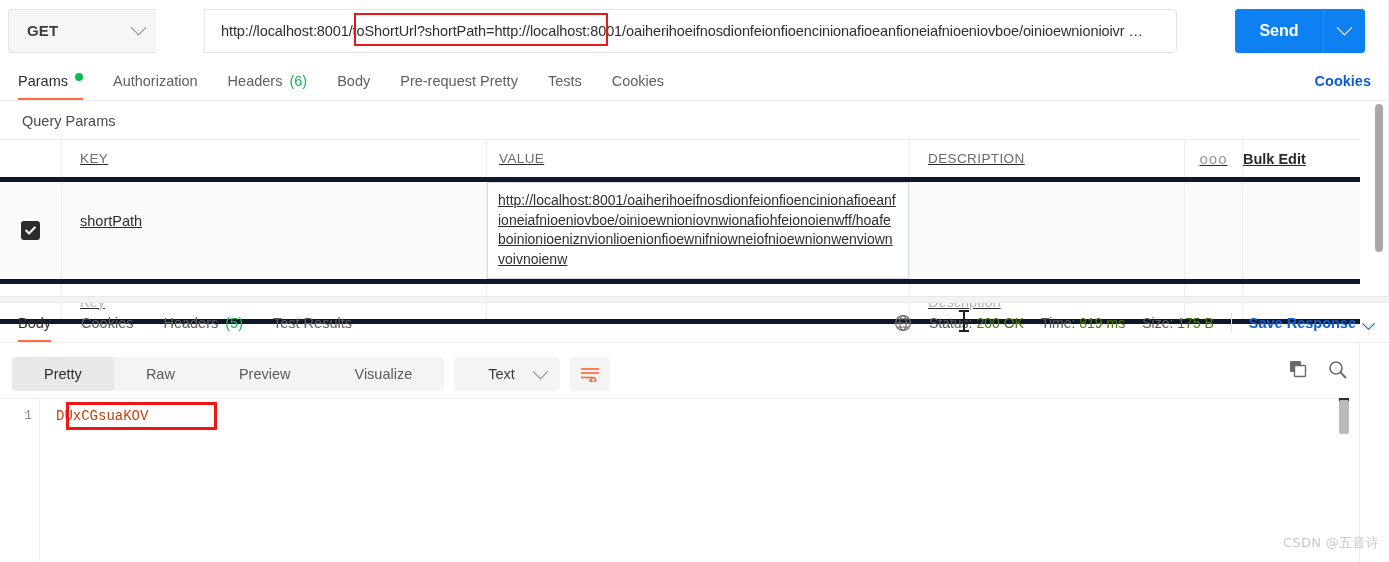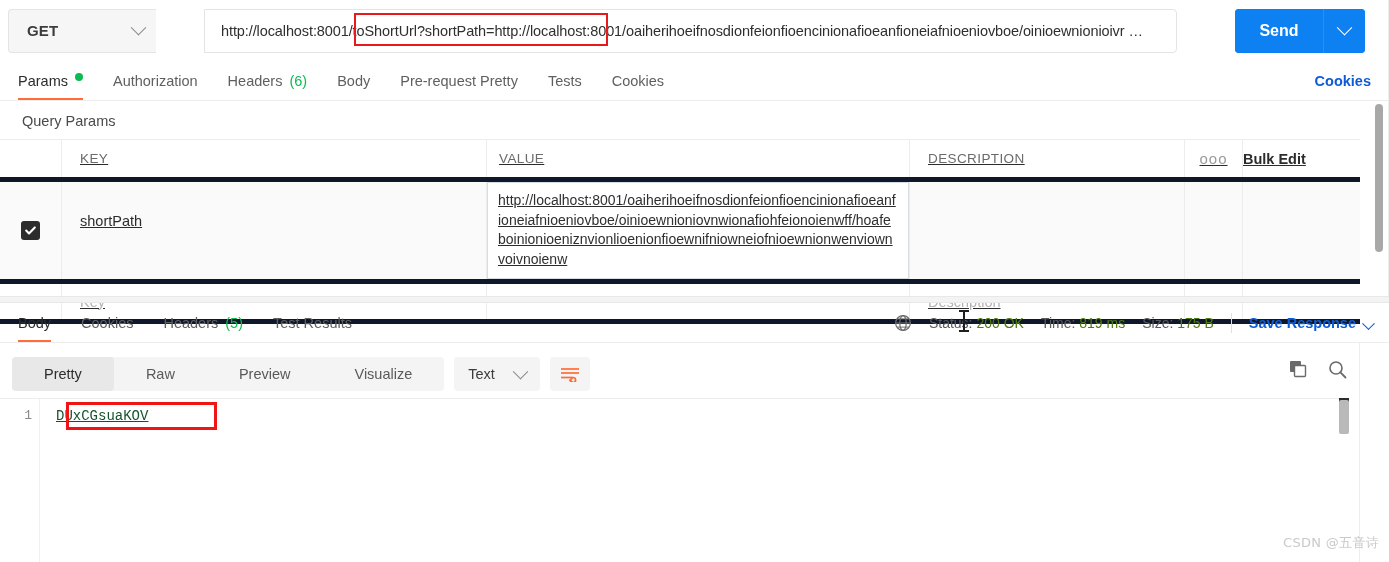--- a/index.html
+++ b/index.html
@@ -194,21 +194,21 @@
   .seg-group { display: flex; background: #f4f4f4; border-radius: 4px; height: 34px; align-items: center; }
   .seg {
     padding: 0 32px; height: 34px; display: flex; align-items: center;
     font-size: 14.5px; color: #5a5a5a; cursor: pointer; border-radius: 4px;
   }
   .seg.active { background: #e8e8e8; color: #2c2c2c; }
   .type-select {
     display: flex; align-items: center; gap: 20px;
     height: 34px; padding: 0 14px; background: #f4f4f4; border-radius: 4px; cursor: pointer;
   }
-  .type-select .label { font-size: 14.5px; color: #3c3c3c; }
+  .type-select .label { font-size: 14.5px; color: #3c3c3c; margin-left: 20px; }
   .wrap-btn {
     width: 40px; height: 34px; background: #f4f4f4; border-radius: 4px;
     display: flex; align-items: center; justify-content: center; cursor: pointer;
   }
   .right-icons {
     position: absolute; right: 42px; top: 360px;
     display: flex; align-items: center; gap: 20px;
   }
   .ico-btn { cursor: pointer; color: #6a6a6a; display: flex; }
 
@@ -222,23 +222,22 @@
     border-right: 1px solid #f0f0f0;
   }
   .lineno {
     position: absolute; right: 7px; top: 9px;
     font-size: 13px; color: #8a8a8a;
     font-family: "Liberation Mono", monospace;
   }
   .code-line {
     position: absolute; left: 50px; top: 6px;
     font-family: "Liberation Mono", monospace;
-    font-size: 14px; color: #14532d;
+    font-size: 14px; color: #c2410c;
     padding: 3px 6px;
-    text-decoration: underline;
   }
   .code-annot {
     position: absolute; left: 66px; top: 402px;
     width: 151px; height: 28px;
     border: 3px solid #f01414;
     pointer-events: none; z-index: 5;
   }
   .body-scroll-v {
     position: absolute; right: 40px; top: 400px; width: 10px; height: 34px;
     background: #b9b9b9; border-radius: 2px;

